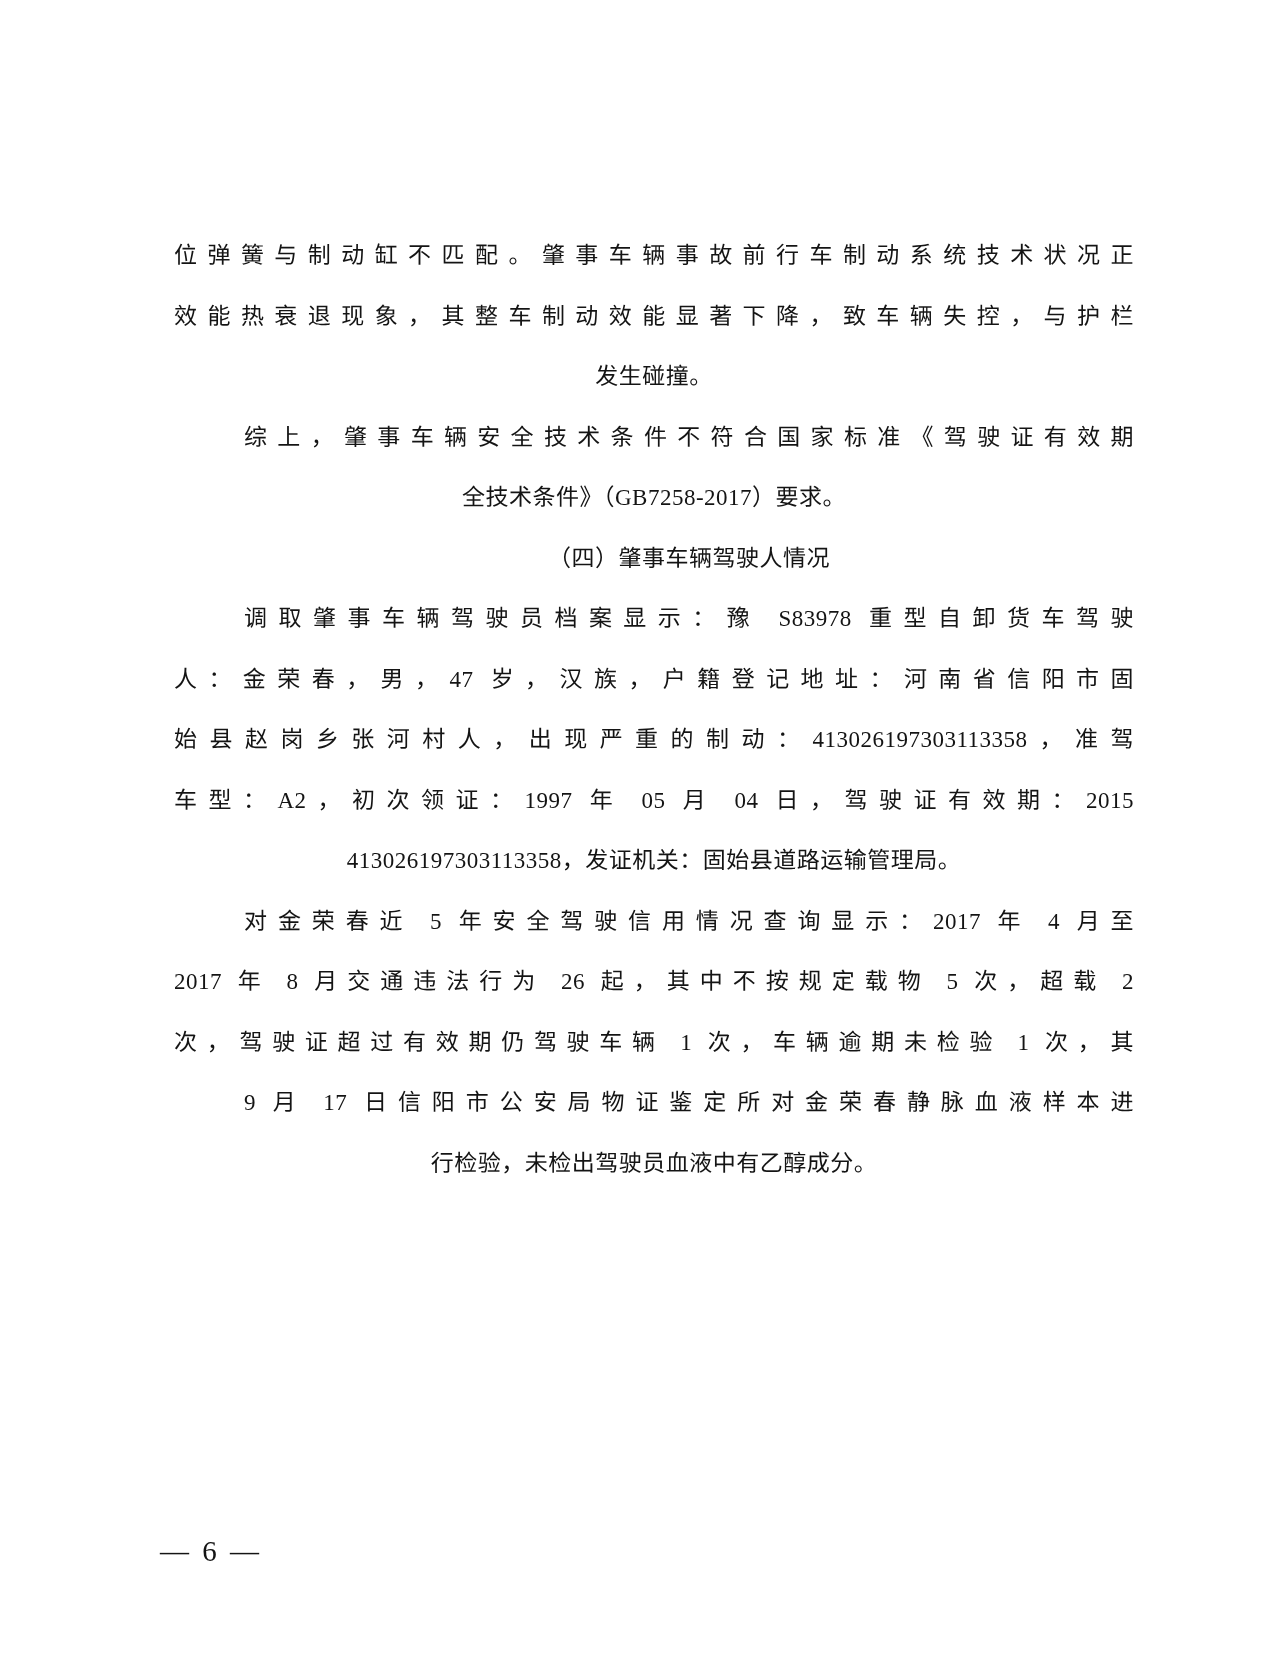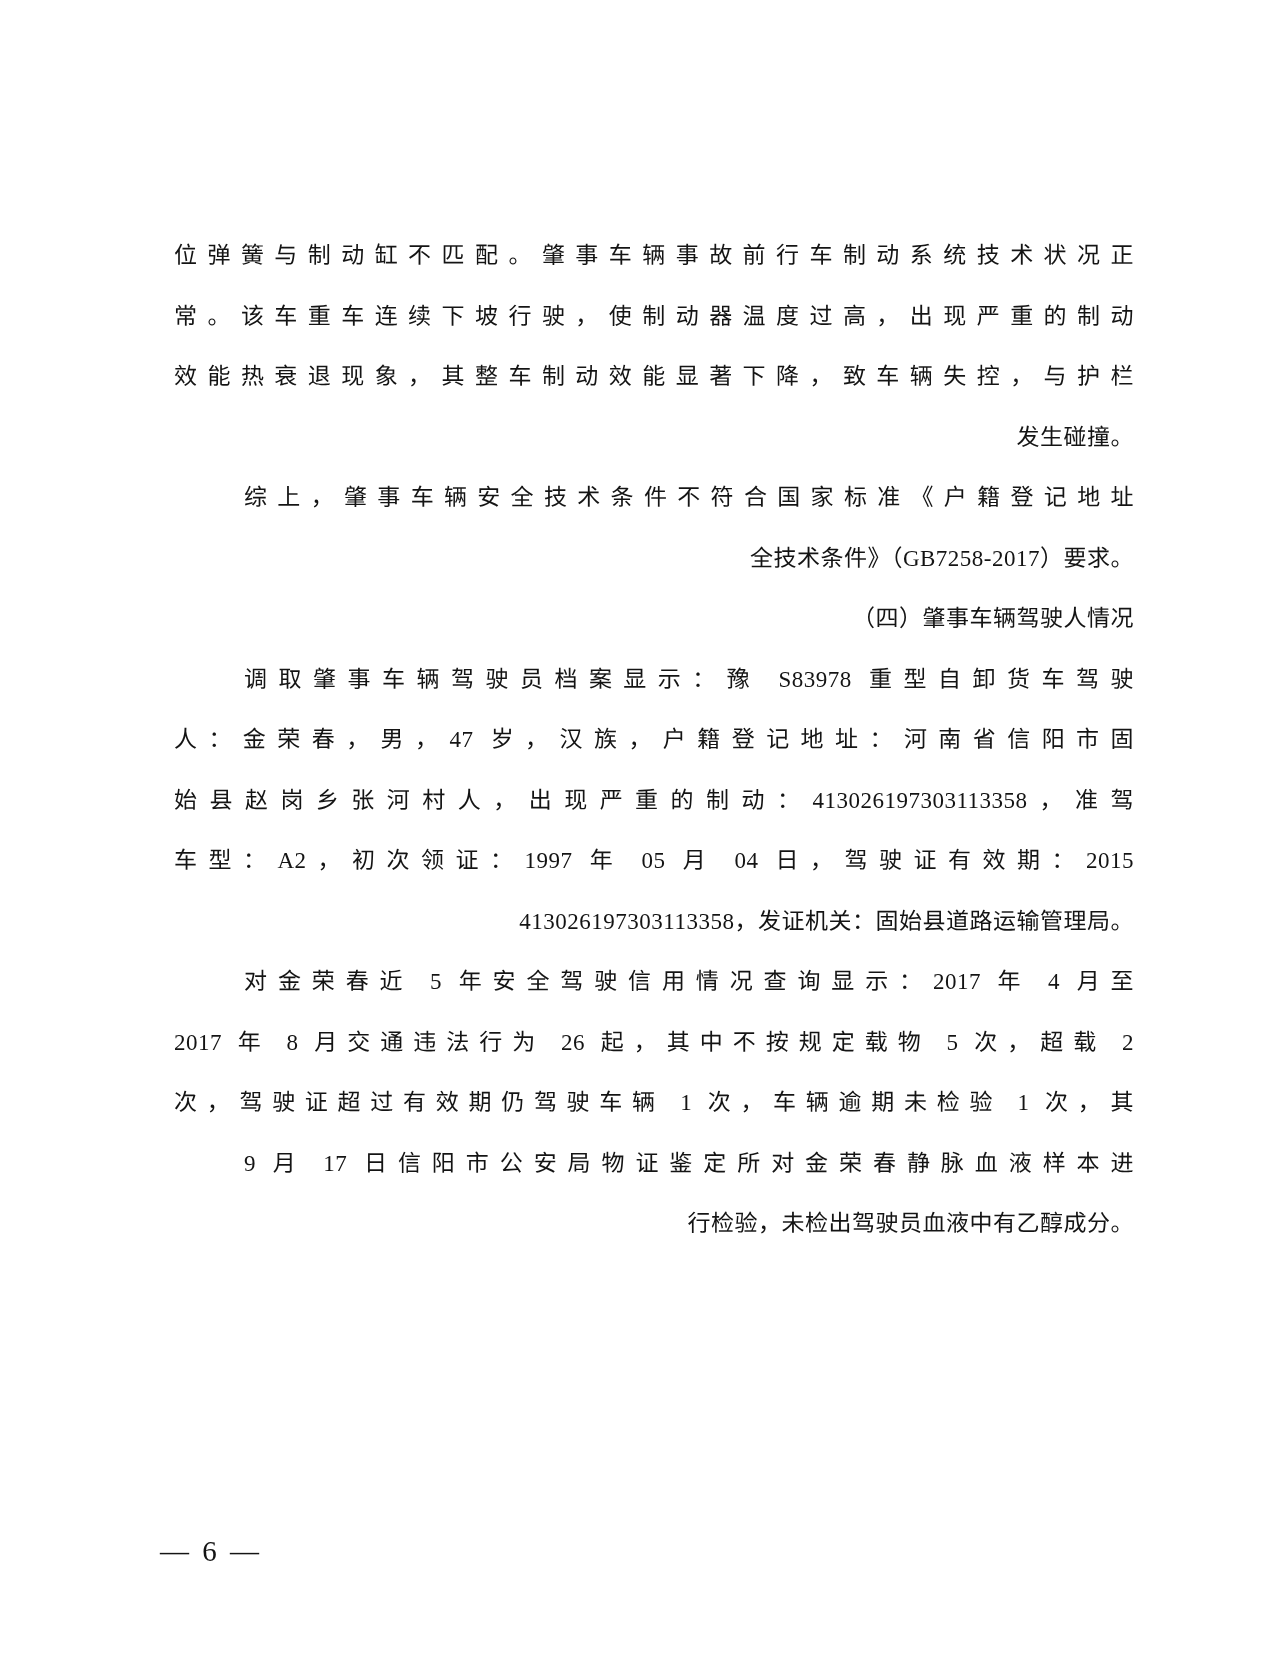--- a/index.html
+++ b/index.html
@@ -25,21 +25,21 @@
     position: absolute;
     left: 174px;
     top: 226px;
     width: 960px;
     font-size: 23px;
     line-height: 60.5px;
     letter-spacing: 0.5px;
   }
   .ln {
     height: 60.5px;
-    text-align: right;
+    text-align: center;
   }
   
   .jf {
     text-align: justify;
     text-align-last: justify;
   }
   
   .ind {
     text-indent: 70px;
   }
@@ -56,24 +56,23 @@
     white-space: pre;
   }
 </style>
 </head>
 <body>
 
 <div class="page">
 
   <div class="body-text">
     <div class="ln jf">位弹簧与制动缸不匹配。肇事车辆事故前行车制动系统技术状况正</div>
-    <div class="ln jf">常。该车重车连续下坡行驶，使制动器温度过高，出现严重的制动</div>
     <div class="ln jf">效能热衰退现象，其整车制动效能显著下降，致车辆失控，与护栏</div>
     <div class="ln">发生碰撞。</div>
-    <div class="ln ind jf">综上，肇事车辆安全技术条件不符合国家标准《户籍登记地址</div>
+    <div class="ln ind jf">综上，肇事车辆安全技术条件不符合国家标准《驾驶证有效期</div>
     <div class="ln">全技术条件》（GB7258-2017）要求。</div>
     <div class="ln ind hd">（四）肇事车辆驾驶人情况</div>
     <div class="ln ind jf">调取肇事车辆驾驶员档案显示：豫 S83978 重型自卸货车驾驶</div>
     <div class="ln jf">人：金荣春，男，47 岁，汉族，户籍登记地址：河南省信阳市固</div>
     <div class="ln jf">始县赵岗乡张河村人，出现严重的制动：413026197303113358，准驾</div>
     <div class="ln jf">车型：A2，初次领证：1997 年 05 月 04 日，驾驶证有效期：2015</div>
     <div class="ln">413026197303113358，发证机关：固始县道路运输管理局。</div>
     <div class="ln ind jf">对金荣春近 5 年安全驾驶信用情况查询显示：2017 年 4 月至</div>
     <div class="ln jf">2017 年 8 月交通违法行为 26 起，其中不按规定载物 5 次，超载 2</div>
     <div class="ln jf">次，驾驶证超过有效期仍驾驶车辆 1 次，车辆逾期未检验 1 次，其</div>

